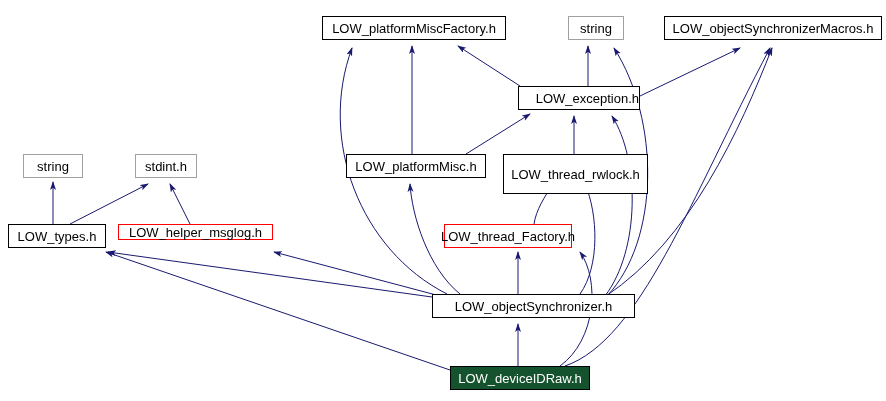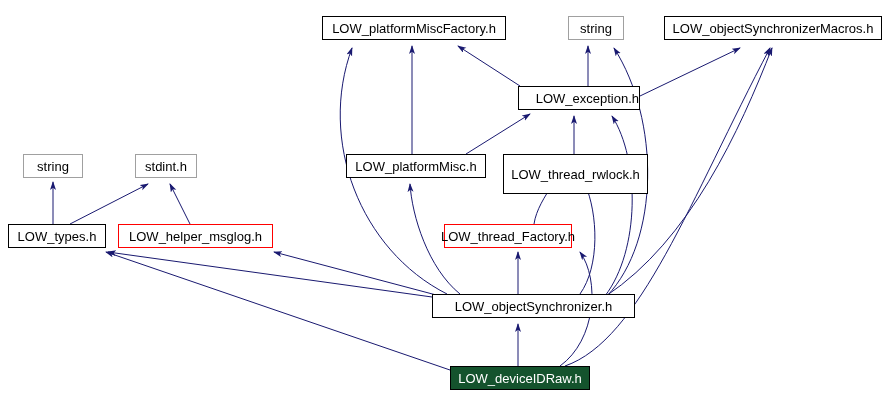--- a/index.html
+++ b/index.html
@@ -113,21 +113,21 @@
       </div>
       <div class="node sys" style="left: 23px; top: 154px; width: 60px; height: 24px;">
         <span class="node-label">string</span>
       </div>
       <div class="node sys" style="left: 135px; top: 154px; width: 62px; height: 24px;">
         <span class="node-label">stdint.h</span>
       </div>
       <div class="node" style="left: 8px; top: 224px; width: 98px; height: 24px;">
         <span class="node-label">LOW_types.h</span>
       </div>
-      <div class="node hilite" style="left: 118px; top: 224px; width: 155px; height: 24px;">
+      <div class="node hilite" style="left: 118px; top: 224px; width: 155px; height: 16px;">
         <span class="node-label">LOW_helper_msglog.h</span>
       </div>
       <div class="node hilite" style="left: 444px; top: 224px; width: 128px; height: 24px;">
         <span class="node-label">LOW_thread_Factory.h</span>
       </div>
       <div class="node" style="left: 432px; top: 294px; width: 203px; height: 24px;">
         <span class="node-label">LOW_objectSynchronizer.h</span>
       </div>
       <div class="node current" style="left: 450px; top: 366px; width: 140px; height: 24px;">
         <span class="node-label">LOW_deviceIDRaw.h</span>

